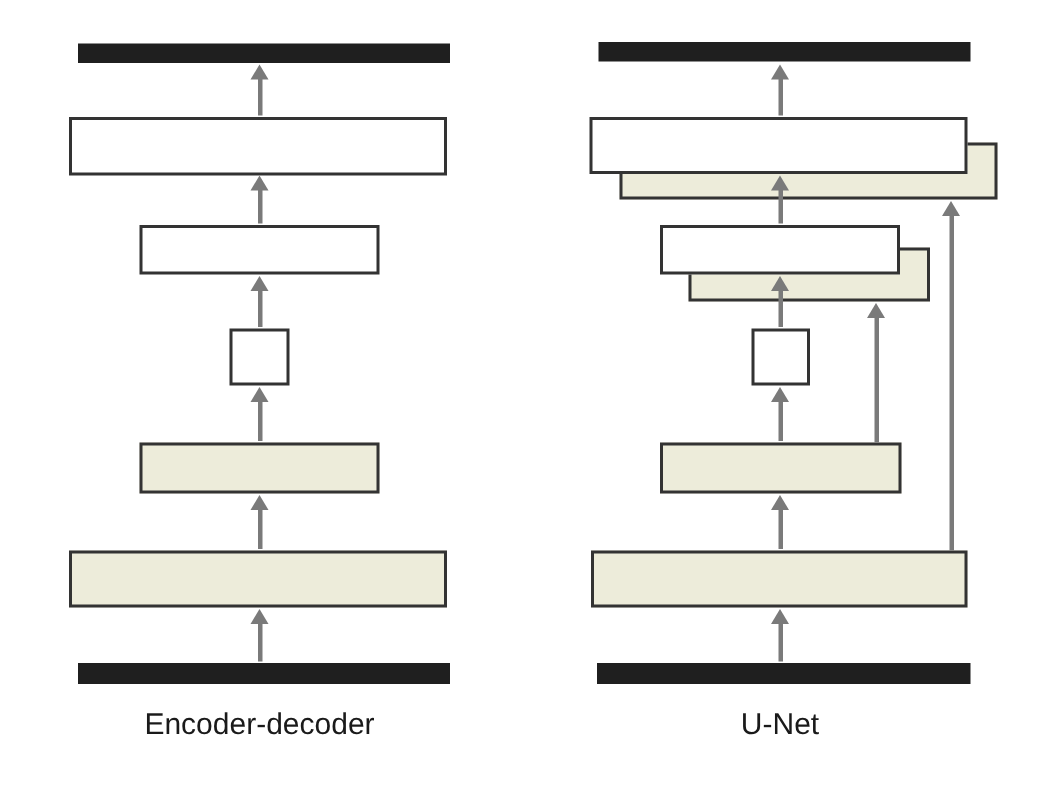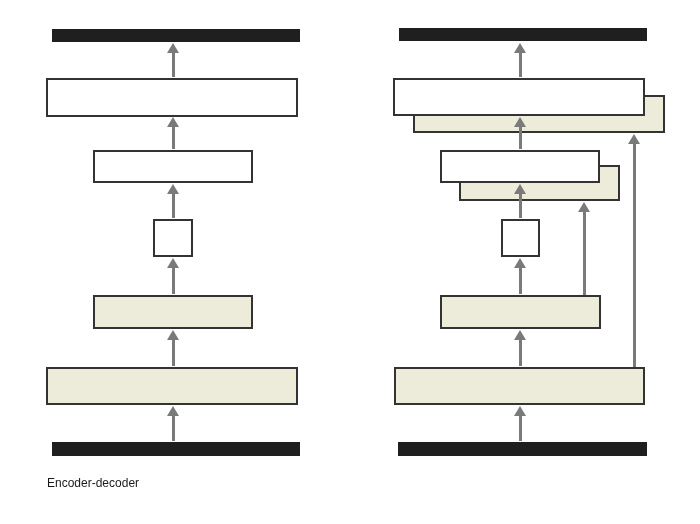--- a/index.html
+++ b/index.html
@@ -25,22 +25,22 @@
   .arrow .head{
     position:absolute;top:0;left:50%;margin-left:-6px;width:0;height:0;
     border-left:6px solid transparent;border-right:6px solid transparent;
     border-bottom:10px solid var(--arrow);
   }
   .arrow .stem{
     position:absolute;top:7px;bottom:0;left:50%;margin-left:-1.5px;width:3px;
     background:var(--arrow);
   }
   .diagram-label{
-    position:absolute;font-size:12px;line-height:24px;color:var(--label-text);
-    text-align:left;letter-spacing:0px;
+    position:absolute;font-size:20px;line-height:24px;color:var(--label-text);
+    text-align:center;letter-spacing:0px;
   }
 </style>
 </head>
 <body>
 
 <div class="canvas">
 
   <section class="diagram">
     <div class="bar" style="left:52px;top:29px;width:248px;height:13px;"></div>
 
@@ -122,15 +122,16 @@
 
     <div class="arrow" style="left:578px;top:202px;height:93px;">
         <span class="stem"></span>
         <span class="head"></span>
       </div>
     <div class="arrow" style="left:628px;top:134px;height:233px;">
         <span class="stem"></span>
         <span class="head"></span>
       </div>
 
+    <div class="diagram-label" style="left:394px;top:471px;width:252px;">U-Net</div>
   </section>
 
 </div>
 
 </body></html>

